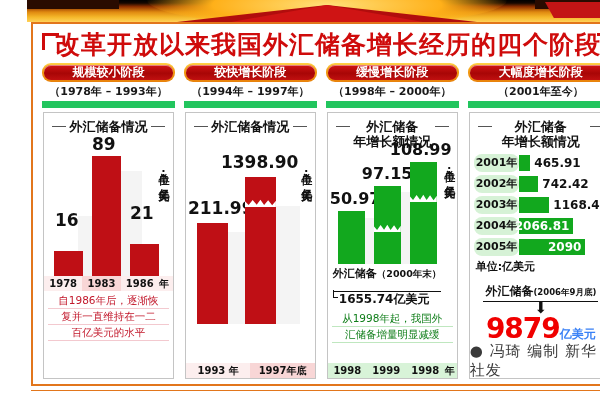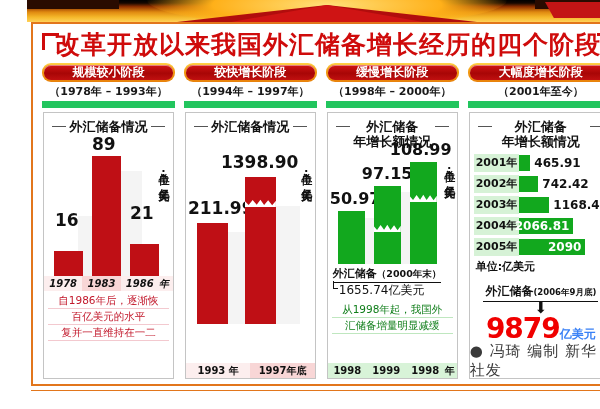--- a/index.html
+++ b/index.html
@@ -90,30 +90,30 @@
   .axis.red-bg span:nth-child(2){background:#f8d6d6;}
   .axis.red-bg{background:#fceeee;}
   .axis.green-bg{background:#d8f3d8;}
 
   .note{font-size:10.5px;line-height:15px;color:#c2182b;text-align:center;padding:2px 4px 4px 4px;}
   .note div{border-bottom:1px solid #f3c9cf;}
   .note.green{color:#0e7d18;}
   .note.green div{border-bottom:1px solid #bfe7bf;}
 
   .mid-note{font-size:11px;color:#111;padding:3px 5px 0 5px;line-height:14px;}
-  .mid-note .t{font-weight:bold;border-bottom:1.5px solid #111;display:inline-block;padding-bottom:1px;}
+  .mid-note .t{font-weight:bold;border-bottom:1.5px solid #111;display:inline-block;padding-bottom:10px;}
   .mid-note .t small{font-weight:bold;font-size:9.5px;}
-  .mid-note .v{font-weight:normal;font-size:12px;padding-left:6px;position:relative;}
+  .mid-note .v{font-weight:bold;font-size:12px;padding-left:6px;position:relative;}
   .mid-note .v:before{content:"";position:absolute;left:0;top:-2px;width:4px;height:7px;
     border-left:1.5px solid #111;border-bottom:1.5px solid #111;}
 
   
   .hrow{display:flex;align-items:center;height:20px;margin:1px 4px;}
   .hrow .yr{font-size:11px;font-weight:bold;color:#111;background:#d6f2d6;
-    padding:2px 2px;line-height:14px;white-space:nowrap;}
+    padding:2px 2px;line-height:14px;white-space:nowrap;border-radius:8px;}
   .hbar{height:16px;background:#12a81e;position:relative;}
   .hval{font-size:12px;font-weight:bold;color:#111;padding-left:4px;white-space:nowrap;}
   .hval.inside{position:absolute;right:4px;top:0;line-height:16px;color:#ffffff;padding:0;}
   .unit4{font-size:11px;font-weight:bold;color:#111;padding:1px 6px 0 6px;}
 
   .finbox{text-align:center;padding-top:6px;}
   .fin-t{font-size:12px;font-weight:bold;color:#111;border-bottom:1.5px solid #111;
     display:inline-block;padding:0 2px 1px 2px;}
   .fin-t small{font-size:8.5px;font-weight:bold;}
   .arrow{font-size:15px;line-height:12px;color:#111;}
@@ -168,30 +168,30 @@
             <div class="wm" style="left:34px;bottom:0;width:22px;height:60px;"></div>
             <div class="wm" style="left:72px;bottom:0;width:26px;height:105px;"></div>
             <div class="blabel" style="left:11px;bottom:46px;">16</div>
             <div class="bar red" style="left:10px;width:29px;height:25px;"></div>
             <div class="blabel" style="left:48px;bottom:122px;">89</div>
             <div class="bar red" style="left:48px;width:29px;height:120px;"></div>
             <div class="blabel" style="left:86px;bottom:53px;">21</div>
             <div class="bar red" style="left:86px;width:29px;height:32px;"></div>
             <div class="vlabel" style="right:4px;top:30px;">单位:亿美元</div>
           </div>
-          <div class="axis red-bg" style="position:relative;font-style:italic;">
+          <div class="axis red-bg" style="position:relative;">
             <span>1978</span>
             <span>1983</span>
             <span>1986</span>
             <span style="flex:0 0 14px;text-align:left;">年</span>
           </div>
           <div class="note">
             <div>自1986年后，逐渐恢</div>
+            <div>复并一直维持在一二</div>
             <div>百亿美元的水平</div>
-            <div>复并一直维持在一二</div>
           </div>
         </div>
       </div>
 
       <div class="panel">
         <div class="pill-wrap">
           <div class="pill">
             <div class="pill-in">较快增长阶段</div>
           </div>
         </div>

